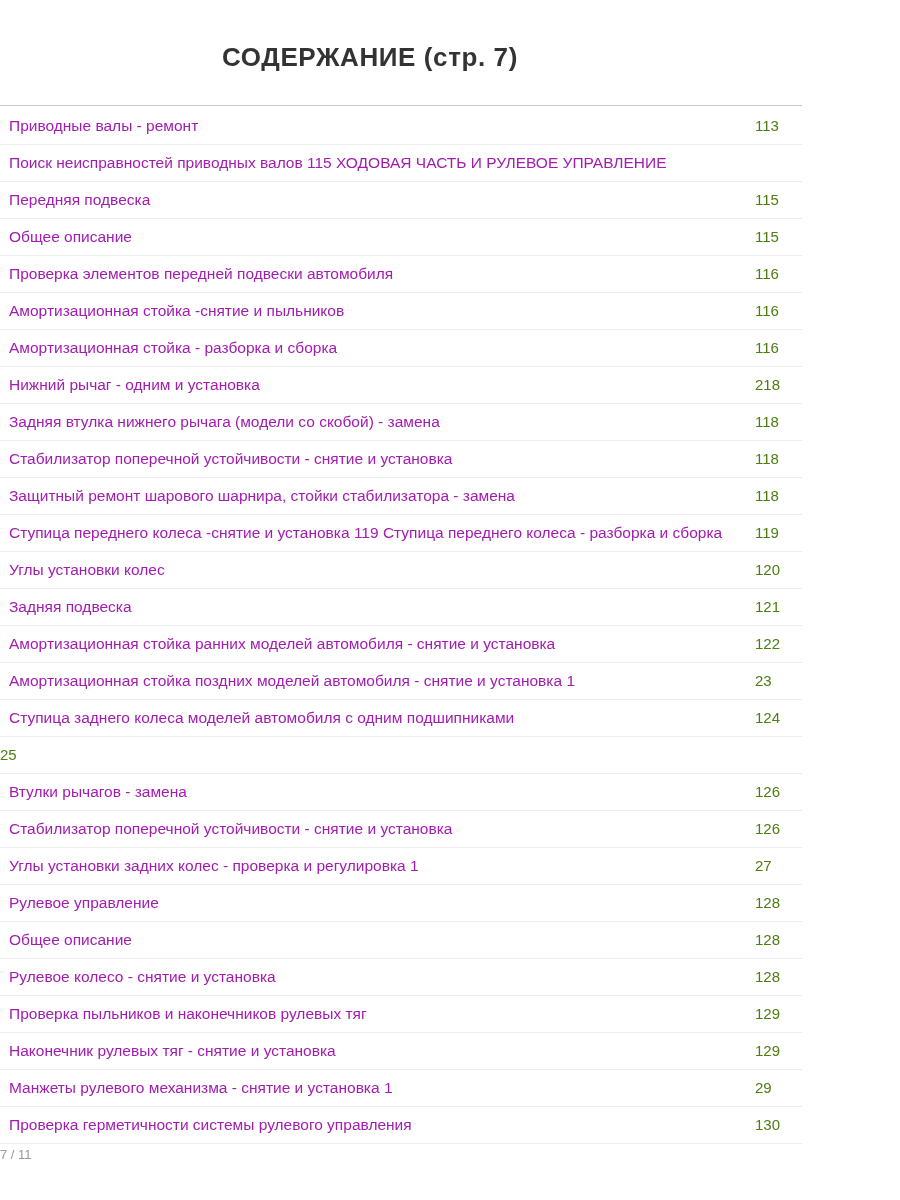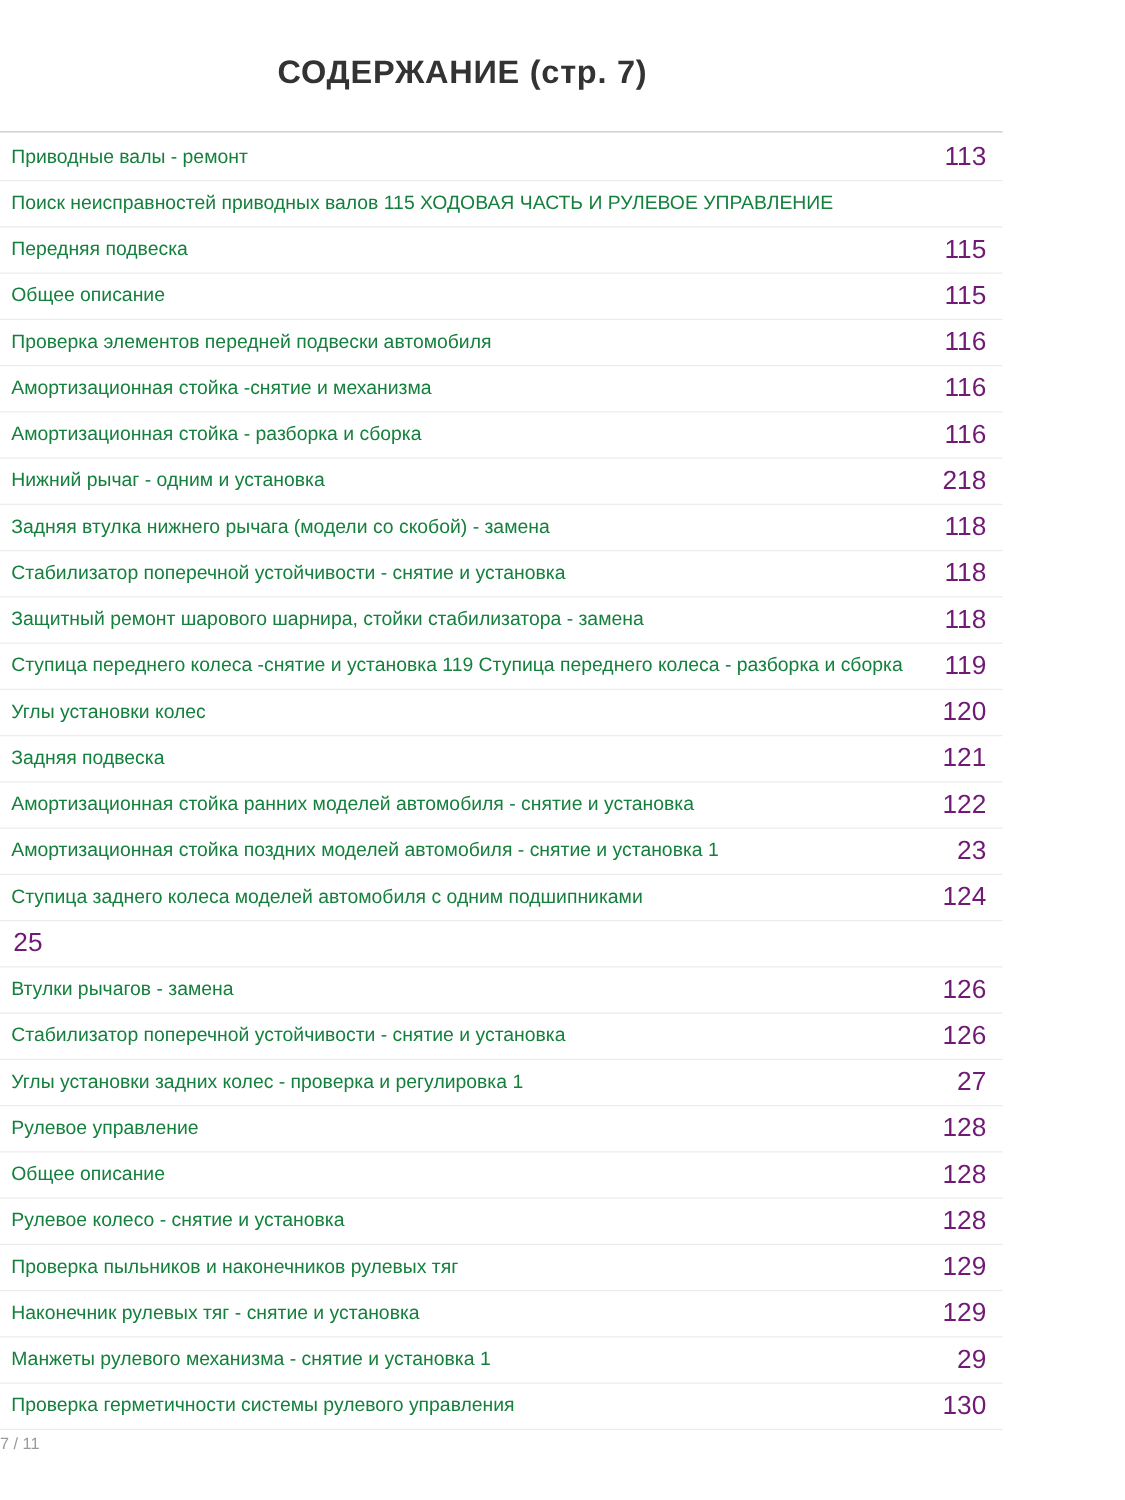--- a/index.html
+++ b/index.html
@@ -54,33 +54,33 @@
     min-height: 34px;
     padding: 6px 0 6px 0;
     box-sizing: border-box;
   }
   .toc-row:first-child {
     padding-top: 8px;
   }
   .toc-title {
     font-size: 15.5px;
     line-height: 24px;
-    color: #15803d;
+    color: #a21caf;
     flex: 1 1 auto;
     text-align: left;
     word-break: normal;
     padding-left: 9px;
   }
   .toc-page {
-    font-size: 21px;
+    font-size: 15px;
     line-height: 24px;
-    color: #701a75;
+    color: #4d7c0f;
     flex: 0 0 auto;
     min-width: 34px;
-    text-align: right;
+    text-align: left;
     white-space: nowrap;
     padding-right: 13px;
   }
   .toc-row.no-page .toc-page {
     min-width: 0;
     padding-right: 0;
   }
   .footer {
     margin-top: auto;
     font-size: 13px;
@@ -115,21 +115,21 @@
       </div>
       <div class="toc-row">
         <span class="toc-title">Общее описание</span>
         <span class="toc-page">115</span>
       </div>
       <div class="toc-row">
         <span class="toc-title">Проверка элементов передней подвески автомобиля</span>
         <span class="toc-page">116</span>
       </div>
       <div class="toc-row">
-        <span class="toc-title">Амортизационная стойка -снятие и механизма</span>
+        <span class="toc-title">Амортизационная стойка -снятие и пыльников</span>
         <span class="toc-page">116</span>
       </div>
       <div class="toc-row">
         <span class="toc-title">Амортизационная стойка - разборка и сборка</span>
         <span class="toc-page">116</span>
       </div>
       <div class="toc-row">
         <span class="toc-title">Нижний рычаг - одним и установка</span>
         <span class="toc-page">218</span>
       </div>

